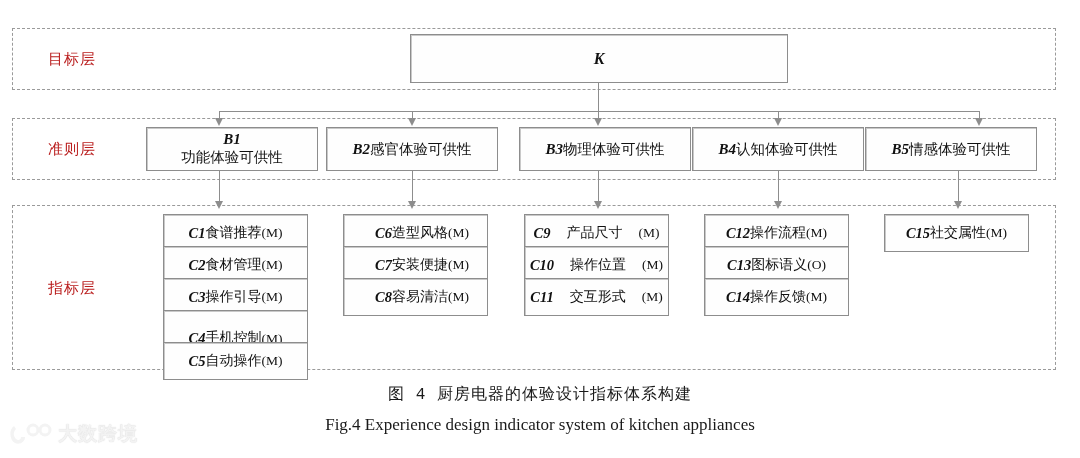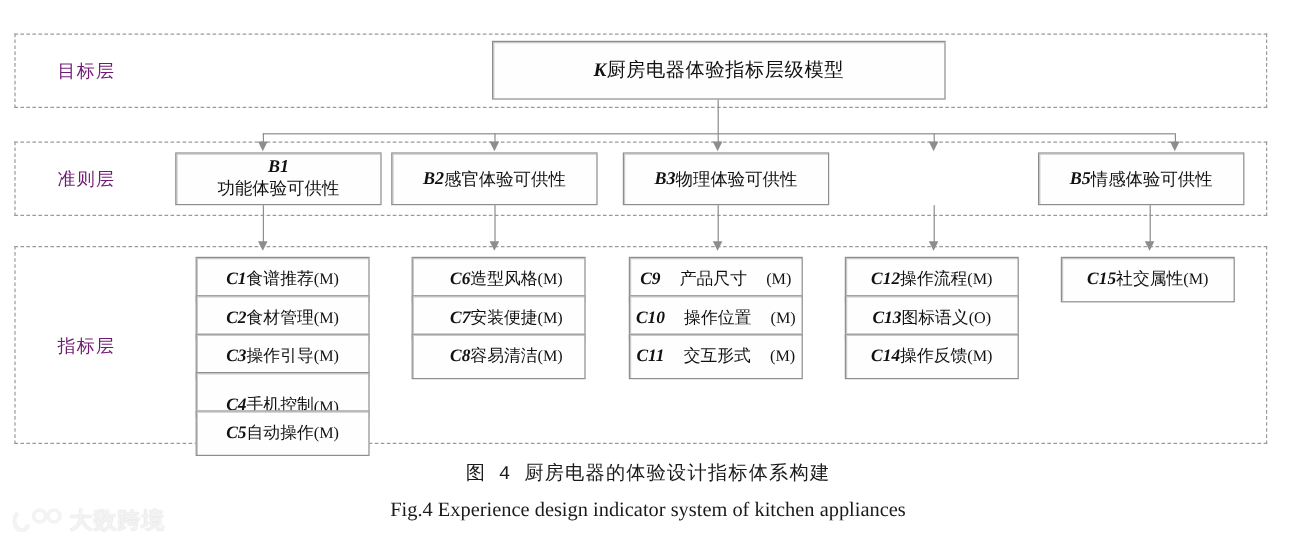--- a/index.html
+++ b/index.html
@@ -31,21 +31,21 @@
     background: transparent;
   }
   #band-goal      { left: 12px;  top: 28px;  width: 1044px; height: 62px; }
   #band-criteria  { left: 12px;  top: 118px; width: 1044px; height: 62px; }
   #band-indicator { left: 12px;  top: 205px; width: 1044px; height: 165px; }
 
   .band-label {
     position: absolute;
     font-size: 15px;
     letter-spacing: 1px;
-    color: #701a75;
+    color: #b91c1c;
     white-space: nowrap;
     font-family: "Liberation Sans", "DejaVu Sans", sans-serif;
   }
   #label-goal      { left: 48px; top: 50px; }
   #label-criteria  { left: 48px; top: 140px; }
   #label-indicator { left: 48px; top: 279px; }
 
   
   .node {
     position: absolute;
@@ -176,21 +176,20 @@
   <div class="band" id="band-goal"></div>
   <div class="band" id="band-criteria"></div>
   <div class="band" id="band-indicator"></div>
 
   <div class="band-label" id="label-goal">目标层</div>
   <div class="band-label" id="label-criteria">准则层</div>
   <div class="band-label" id="label-indicator">指标层</div>
 
   <div class="node" id="goal-node">
     <span class="code">K</span>
-      <span class="cn">厨房电器体验指标层级模型</span>
   </div>
 
   <div class="conn vline" style="left:598px; top:83px; height:28px;"></div>
 
   <div class="conn hline" style="left:219px; top:111px; width:760px;"></div>
 
   <div class="conn vline" style="left:219px; top:111px; height:9px;"></div>
   <div class="arrow" style="left:214.5px; top:118px;"></div>
 
   <div class="conn vline" style="left:412px; top:111px; height:9px;"></div>
@@ -209,20 +208,24 @@
     <span class="code">B1</span>
       <span class="cn">功能体验可供性</span>
   </div>
   <div class="node node-b" id="node-B2">
     <span class="code">B2</span>
       <span class="cn">感官体验可供性</span>
   </div>
   <div class="node node-b" id="node-B3">
     <span class="code">B3</span>
       <span class="cn">物理体验可供性</span>
+  </div>
+  <div class="node node-b" id="node-B4">
+    <span class="code">B4</span>
+      <span class="cn">认知体验可供性</span>
   </div>
   <div class="node node-b" id="node-B5">
     <span class="code">B5</span>
       <span class="cn">情感体验可供性</span>
   </div>
 
   <div class="conn vline" style="left:219px; top:171px; height:33px;"></div>
   <div class="arrow" style="left:214.5px; top:201px;"></div>
 
   <div class="conn vline" style="left:412px; top:171px; height:33px;"></div>

